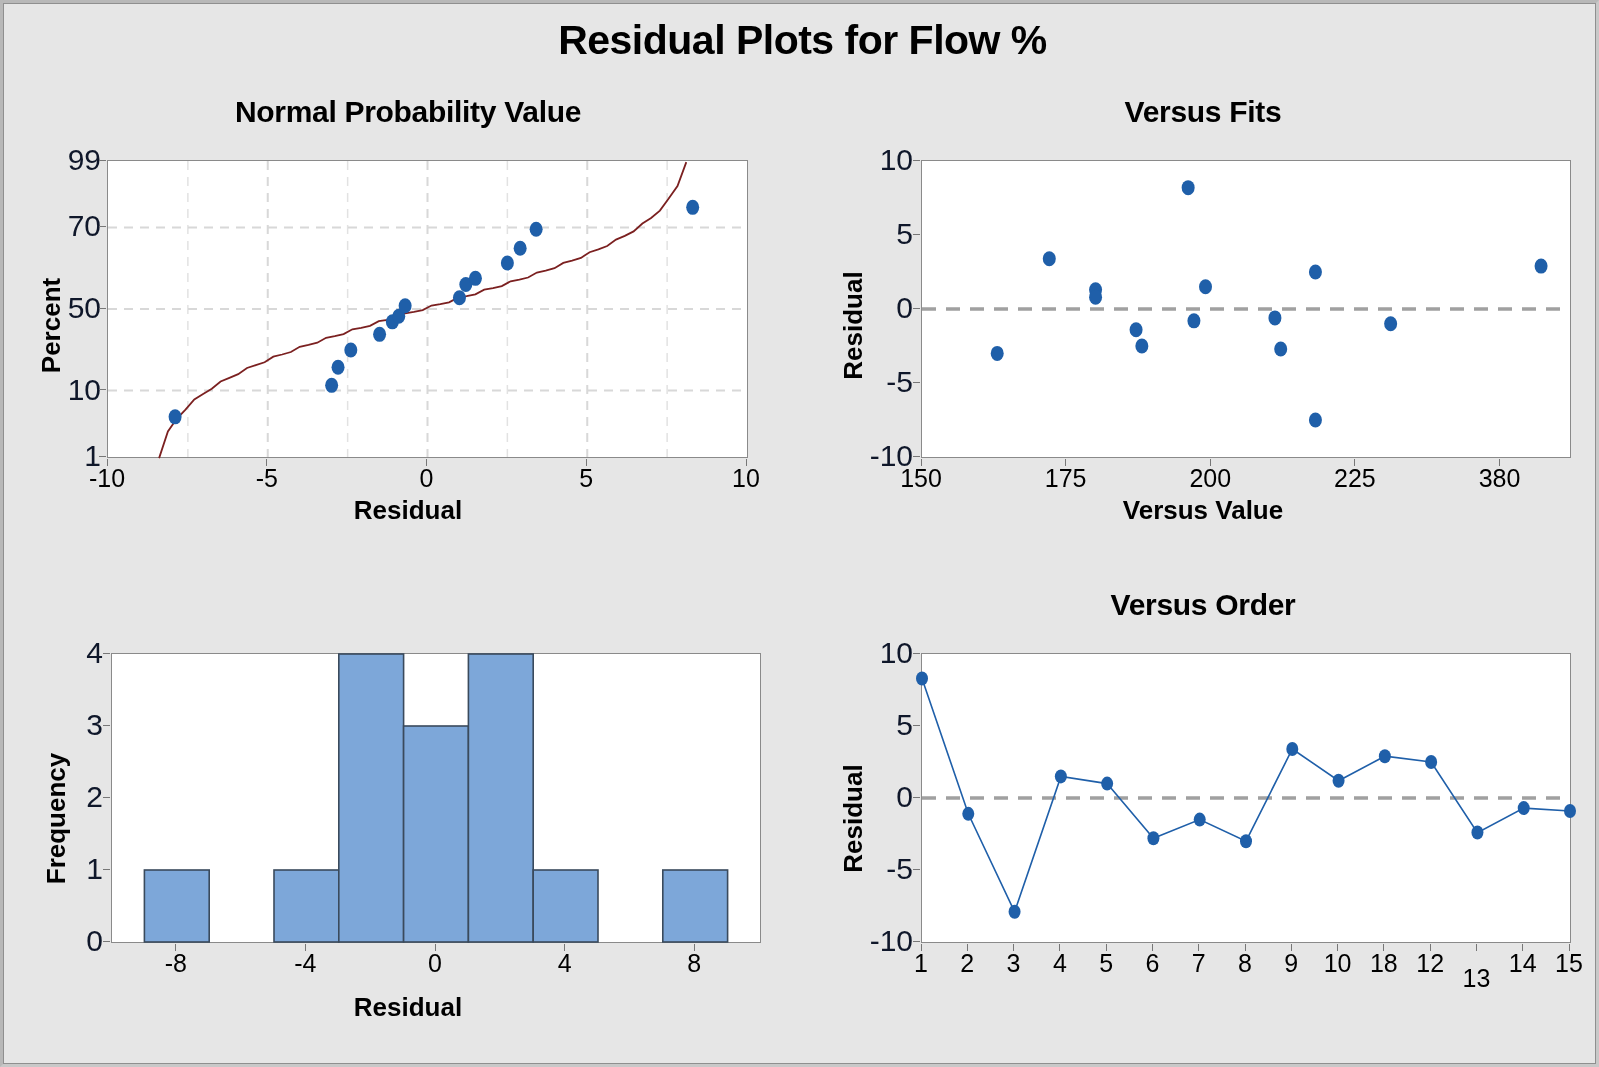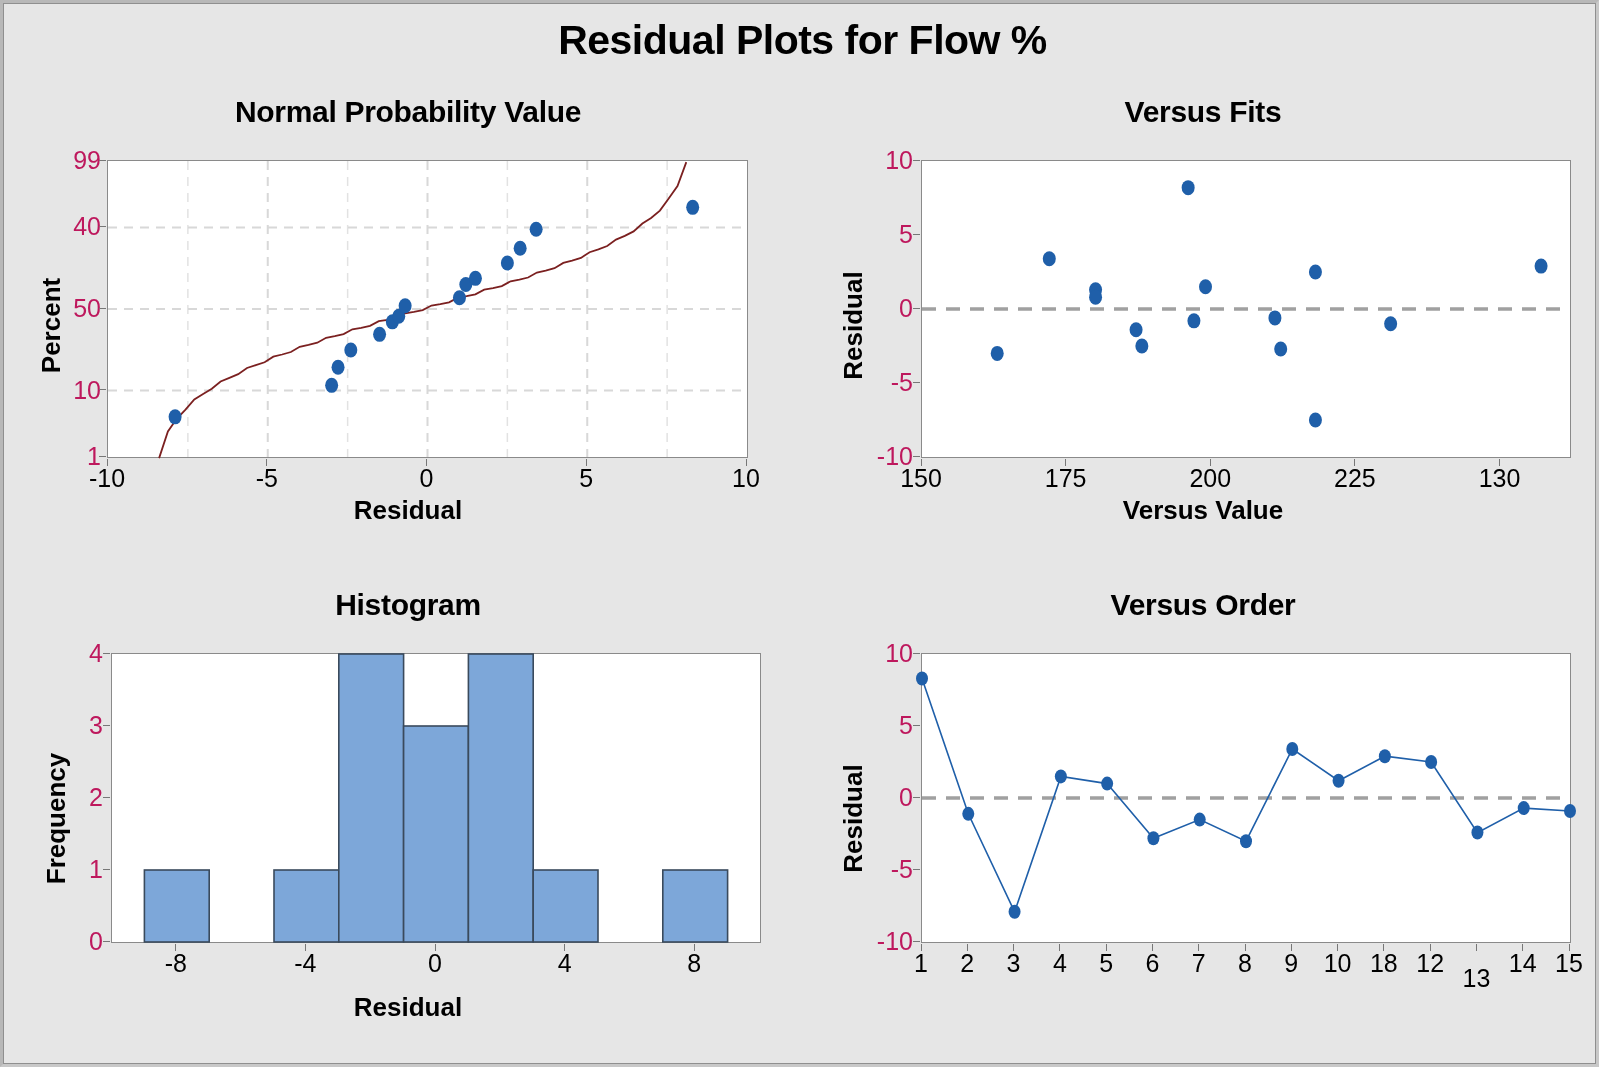--- a/index.html
+++ b/index.html
@@ -39,21 +39,21 @@
     position:absolute;
     font-size:26px;font-weight:bold;color:#000;
     transform:rotate(-90deg);transform-origin:50% 50%;
     white-space:nowrap;text-align:center;
   }
   .xlabel{
     position:absolute;text-align:center;width:100%;
     font-size:26px;font-weight:bold;color:#000;
   }
   .ytick{
-    position:absolute;text-align:right;font-size:25px;color:#be185d;
+    position:absolute;text-align:right;font-size:30px;color:#0f172a;
     transform:translateY(-50%);white-space:nowrap;
   }
   .xtick{
     position:absolute;text-align:center;font-size:25px;color:#000;
     transform:translateX(-50%);white-space:nowrap;
   }
   .tickmark{position:absolute;background:#777;}
   svg{display:block;overflow:visible;}
 </style>
 </head>
@@ -96,21 +96,21 @@
           <ellipse cx="412.15500000000003" cy="87.29693014706217" rx="6.5" ry="7.5" fill="#1f5fa9"></ellipse>
           <ellipse cx="428.13000000000005" cy="68.24938027106418" rx="6.5" ry="7.5" fill="#1f5fa9"></ellipse>
           <ellipse cx="584.6850000000001" cy="46.32449948232809" rx="6.5" ry="7.5" fill="#1f5fa9"></ellipse>
         </svg>
     </div>
 
     <div id="npp-yticks">
         <div class="ytick" style="left: 0px; top: 361px; width: 88px;">1</div>
         <div class="ytick" style="left: 0px; top: 294.531px; width: 88px;">10</div>
         <div class="ytick" style="left: 0px; top: 213px; width: 88px;">50</div>
-        <div class="ytick" style="left: 0px; top: 131.469px; width: 88px;">40</div>
+        <div class="ytick" style="left: 0px; top: 131.469px; width: 88px;">70</div>
         <div class="ytick" style="left: 0px; top: 65px; width: 88px;">99</div>
         <div class="tickmark" style="left: 86px; top: 360.5px; width: 7px; height: 1px;"></div>
         <div class="tickmark" style="left: 86px; top: 294.031px; width: 7px; height: 1px;"></div>
         <div class="tickmark" style="left: 86px; top: 212.5px; width: 7px; height: 1px;"></div>
         <div class="tickmark" style="left: 86px; top: 130.969px; width: 7px; height: 1px;"></div>
         <div class="tickmark" style="left: 86px; top: 64.5px; width: 7px; height: 1px;"></div>
       </div>
 
     <div id="npp-xticks">
         <div class="xtick" style="left: 59px; top: 369px; width: 70px; transform: none;">-10</div>
@@ -162,31 +162,30 @@
         <div class="tickmark" style="left: 100px; top: 286.5px; width: 7px; height: 1px;"></div>
         <div class="tickmark" style="left: 100px; top: 212.5px; width: 7px; height: 1px;"></div>
         <div class="tickmark" style="left: 100px; top: 138.5px; width: 7px; height: 1px;"></div>
         <div class="tickmark" style="left: 100px; top: 64.5px; width: 7px; height: 1px;"></div>
       </div>
     <div id="vf-xticks">
         <div class="xtick" style="left: 73px; top: 369px; width: 70px; transform: none;">150</div>
         <div class="xtick" style="left: 217.643px; top: 369px; width: 70px; transform: none;">175</div>
         <div class="xtick" style="left: 362.286px; top: 369px; width: 70px; transform: none;">200</div>
         <div class="xtick" style="left: 506.929px; top: 369px; width: 70px; transform: none;">225</div>
-        <div class="xtick" style="left: 651.571px; top: 369px; width: 70px; transform: none;">130</div>
+        <div class="xtick" style="left: 651.571px; top: 369px; width: 70px; transform: none;">380</div>
         <div class="tickmark" style="left: 107.5px; top: 364px; width: 1px; height: 7px;"></div>
         <div class="tickmark" style="left: 252.143px; top: 364px; width: 1px; height: 7px;"></div>
         <div class="tickmark" style="left: 396.786px; top: 364px; width: 1px; height: 7px;"></div>
         <div class="tickmark" style="left: 541.429px; top: 364px; width: 1px; height: 7px;"></div>
         <div class="tickmark" style="left: 686.071px; top: 364px; width: 1px; height: 7px;"></div>
       </div>
   </div>
 
   <div class="panel" style="left:10px;top:585px;width:790px;height:460px;">
-    <div class="panel-title">Histogram</div>
     <div class="ylabel" style="left:-52px;top:215px;width:190px;">Frequency</div>
     <div class="xlabel" style="left:0px;top:404px;">Residual</div>
 
     <div class="plotbox" style="left:98px;top:65px;width:650px;height:290px;">
       <svg id="hist-svg" width="648" height="288" viewBox="0 0 648 288">
           <rect x="32.4" y="216" width="64.80000000000001" height="72" fill="#7da7d9" stroke="#3a4a5c" stroke-width="1.6"></rect>
           <rect x="162" y="216" width="64.79999999999998" height="72" fill="#7da7d9" stroke="#3a4a5c" stroke-width="1.6"></rect>
           <rect x="226.79999999999998" y="0" width="64.80000000000004" height="288" fill="#7da7d9" stroke="#3a4a5c" stroke-width="1.6"></rect>
           <rect x="291.6" y="72" width="64.80000000000001" height="216" fill="#7da7d9" stroke="#3a4a5c" stroke-width="1.6"></rect>
           <rect x="356.40000000000003" y="0" width="64.79999999999995" height="288" fill="#7da7d9" stroke="#3a4a5c" stroke-width="1.6"></rect>

